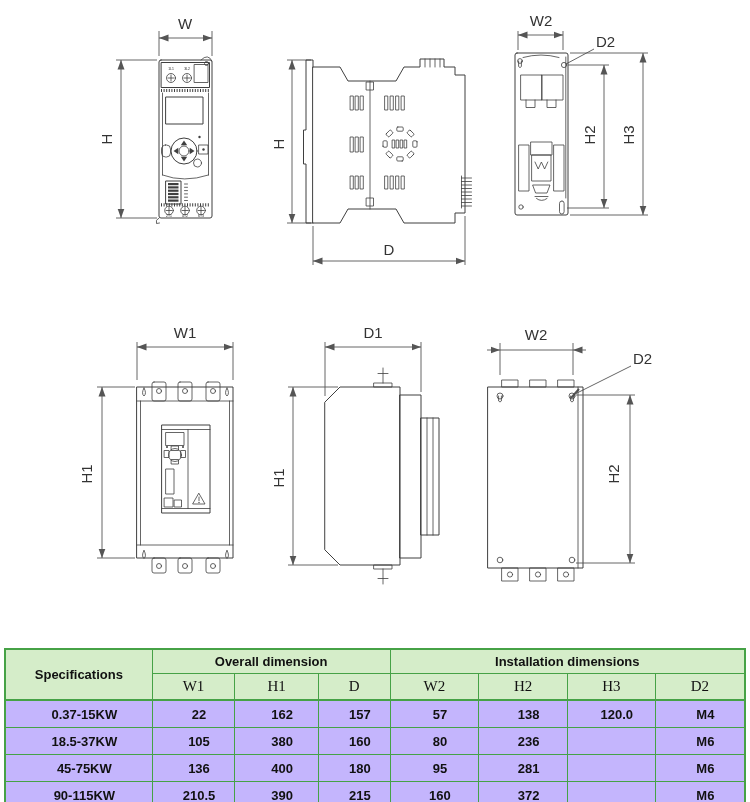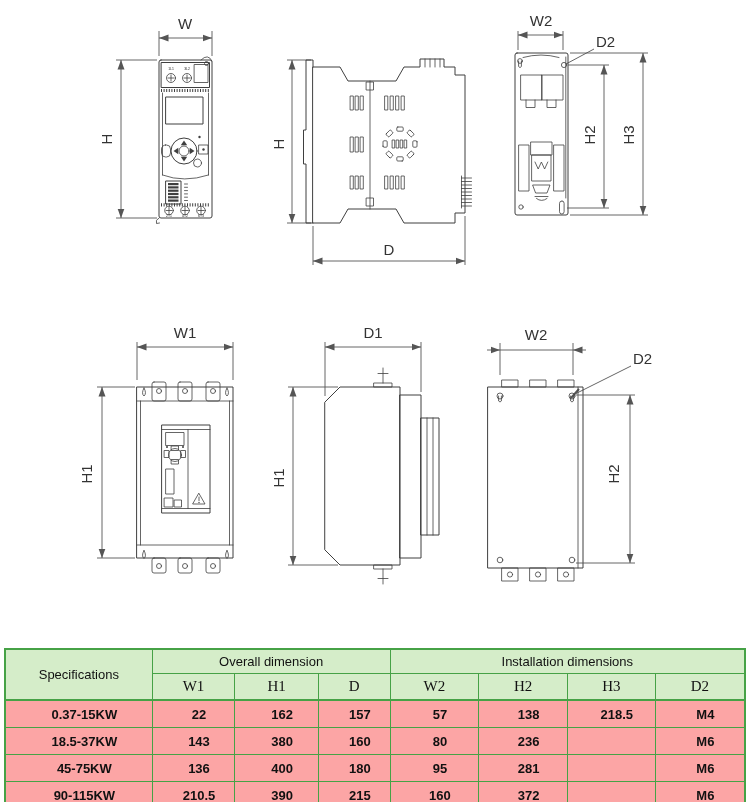--- a/index.html
+++ b/index.html
@@ -15,24 +15,24 @@
   .t3 {font:3.4px "Liberation Sans",sans-serif;fill:#222;}
   .hatch{stroke:#3f3f3f;stroke-width:3.2;stroke-dasharray:1 1.6;}
   .f  {fill:#3f3f3f;stroke:none;}
   
   #spec-table{position:absolute;left:4px;top:648px;width:742px;border-collapse:collapse;
               table-layout:fixed;border:2px solid #46a246;border-bottom:3px solid #46a246;}
   #spec-table th,#spec-table td{border:1px solid #46a246;text-align:center;vertical-align:middle;
               padding:0;color:#111;overflow:hidden;white-space:nowrap;}
   #spec-table thead th{background:#d5edc9;}
   #spec-table thead{border-bottom:2px solid #46a246;}
-  tr.grp th{font-weight:normal;font-size:13px;height:23px;margin-top:14px;}
+  tr.grp th{font-weight:bold;font-size:13px;height:23px;margin-top:14px;}
   th.spec-h{font-weight:normal;font-size:13px;}
   tr.sub th{font-family:"Liberation Serif",serif;font-weight:normal;font-size:15px;height:25px;}
-  #spec-table tbody td{font-size:13px;font-weight:bold;height:26px;background:#fca5a5;padding-left:11px;}
+  #spec-table tbody td{font-size:13px;font-weight:bold;height:26px;background:#c4b5fd;padding-left:11px;}
 </style>
 </head>
 <body>
 
 <div id="page">
 
   <svg style="left:100px;top:5px" width="180" height="245" viewBox="0 0 180 245">
     <defs>
         <marker id="a1" markerUnits="userSpaceOnUse" markerWidth="10" markerHeight="8" refX="9.5" refY="4" orient="auto-start-reverse">
           <path d="M0,0.5 9.5,4 0,7.5 Z" fill="#555"></path>
@@ -428,26 +428,26 @@
       </tr>
     </thead>
     <tbody>
       <tr>
         <td>0.37-15KW</td>
         <td>22</td>
         <td>162</td>
         <td>157</td>
         <td>57</td>
         <td>138</td>
-        <td>218.5</td>
+        <td>120.0</td>
         <td>M4</td>
       </tr>
       <tr>
         <td>18.5-37KW</td>
-        <td>143</td>
+        <td>105</td>
         <td>380</td>
         <td>160</td>
         <td>80</td>
         <td>236</td>
         <td></td>
         <td>M6</td>
       </tr>
       <tr>
         <td>45-75KW</td>
         <td>136</td>

